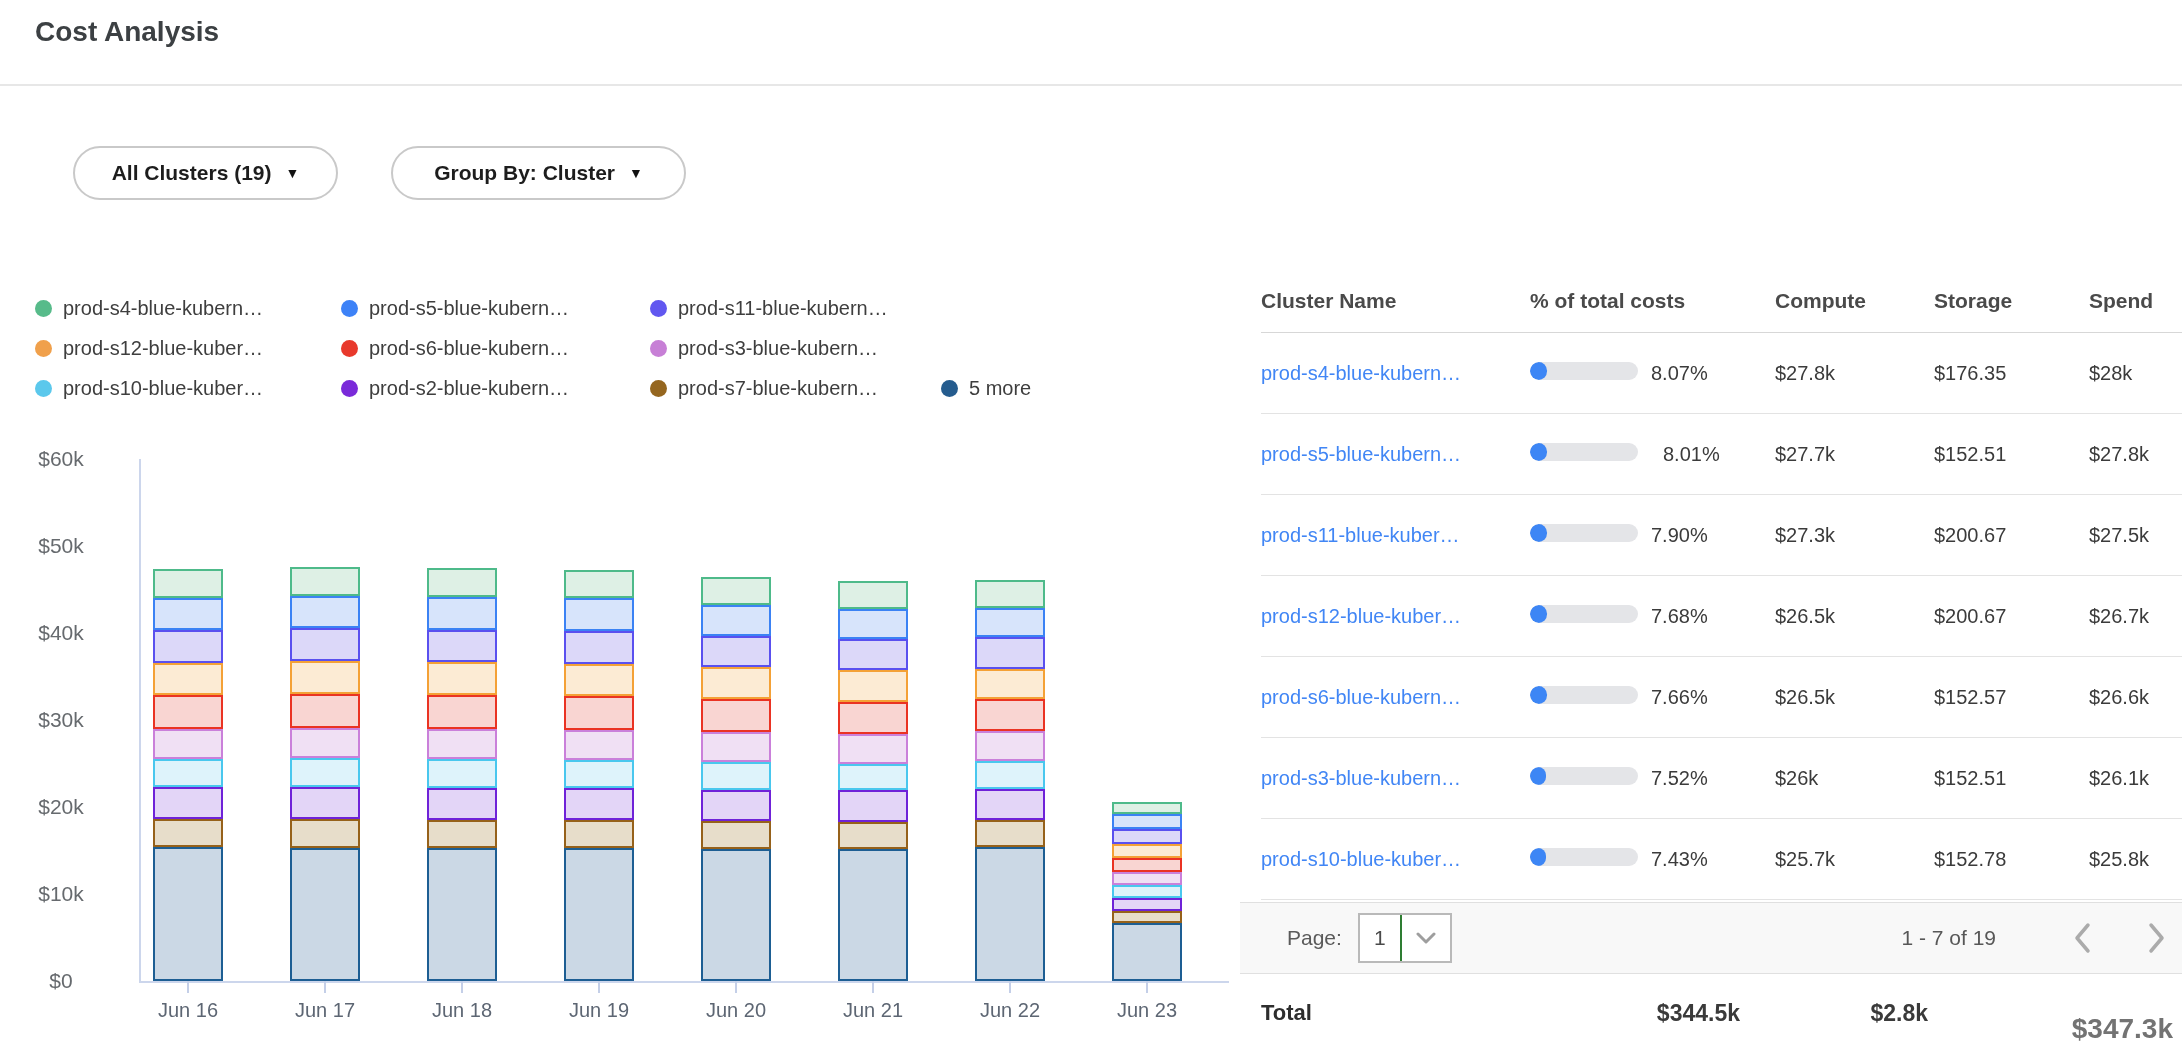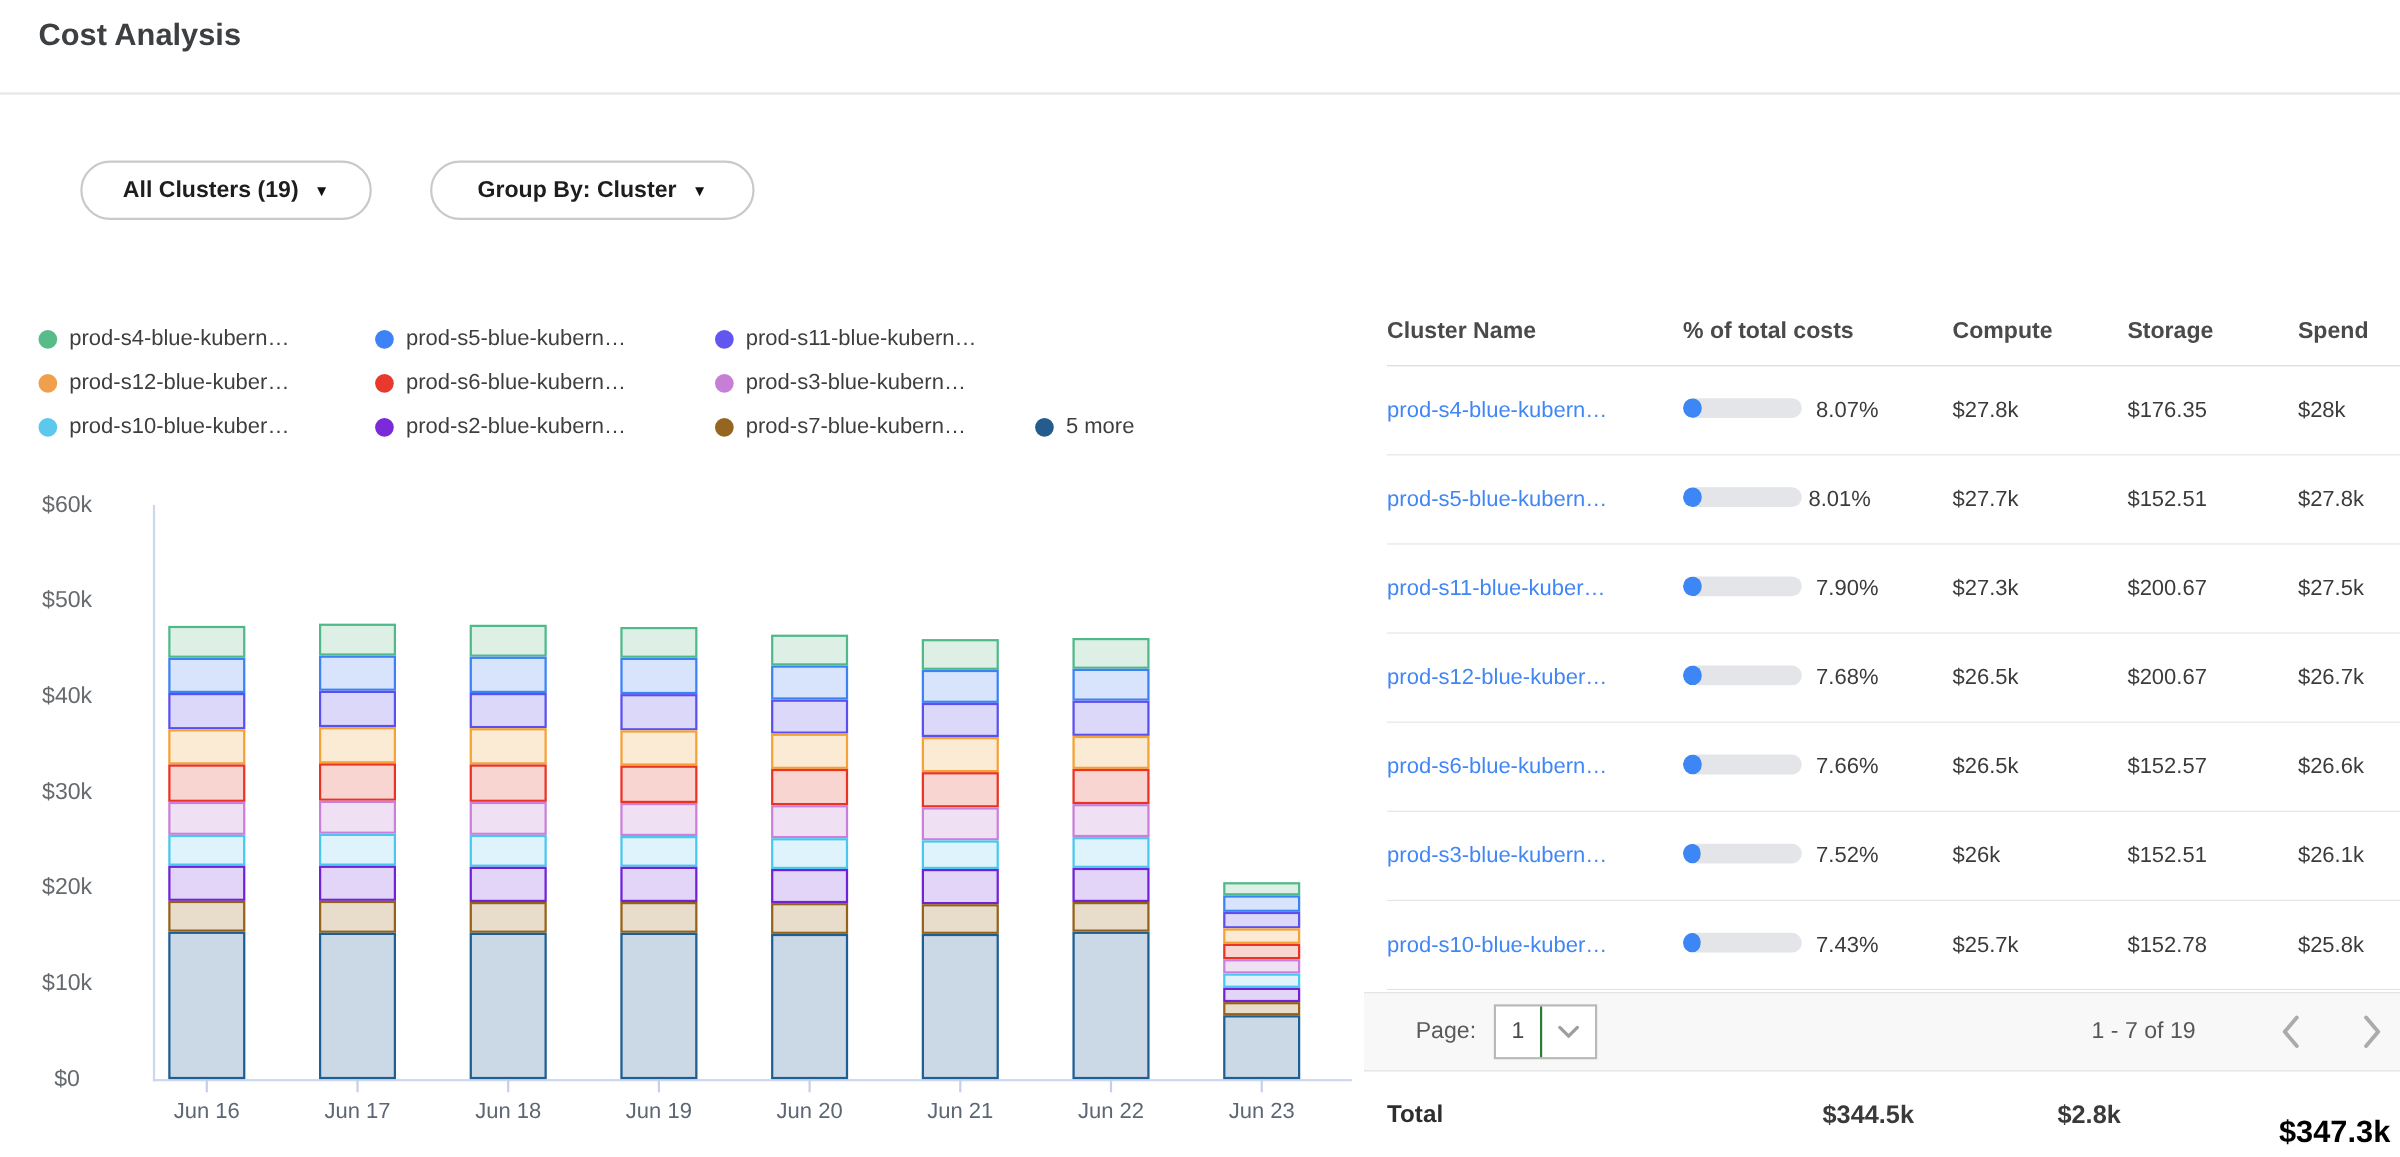--- a/index.html
+++ b/index.html
@@ -66,21 +66,21 @@
   .page-range { margin-left:auto; font-size:21px; color:#575757; }
   .pg-chevron { background:none; border:none; cursor:pointer; display:flex; align-items:center; }
   .pg-chevron.prev { margin-left:75px; }
   .pg-chevron.next { margin-left:53px; }
 
   
   .total-row { position:absolute; left:1261px; top:975px; width:921px; height:76px;
                display:grid; grid-template-columns:368px 111px 188px 245px; align-items:center; }
   .total-label { font-size:22px; font-weight:700; color:#2e2e2e; }
   .total-val { font-size:23px; font-weight:700; color:#3a3a3a; text-align:right; }
-  .total-spend { font-size:28px; font-weight:700; color:#000000; text-align:right;margin-top:32px; }
+  .total-spend { font-size:28px; font-weight:700; color:#737373; text-align:right;margin-top:32px; }
 </style>
 </head>
 <body>
 
 <div class="page-title">Cost Analysis</div>
 <div class="header-divider"></div>
 
 <div class="filters">
   <div class="pill pill-clusters">
     <span>All Clusters (19)</span>
@@ -284,21 +284,21 @@
         <div class="num-cell">$27.8k</div>
         <div class="num-cell">$176.35</div>
         <div class="num-cell">$28k</div>
       </div>
       <div class="t-grid t-row">
         <a class="cluster-link">prod-s5-blue-kubern…</a>
         <div class="pct-cell">
           <div class="pct-track">
             <div class="pct-fill" style="width: 17.3016px; background: rgb(61, 134, 245);"></div>
           </div>
-          <span class="num-cell" style="margin-left: 6px;">8.01%</span>
+          <span class="num-cell" style="margin-left: 25px;">8.01%</span>
         </div>
         <div class="num-cell">$27.7k</div>
         <div class="num-cell">$152.51</div>
         <div class="num-cell">$27.8k</div>
       </div>
       <div class="t-grid t-row">
         <a class="cluster-link">prod-s11-blue-kuber…</a>
         <div class="pct-cell">
           <div class="pct-track">
             <div class="pct-fill" style="width: 17.064px; background: rgb(61, 134, 245);"></div>

